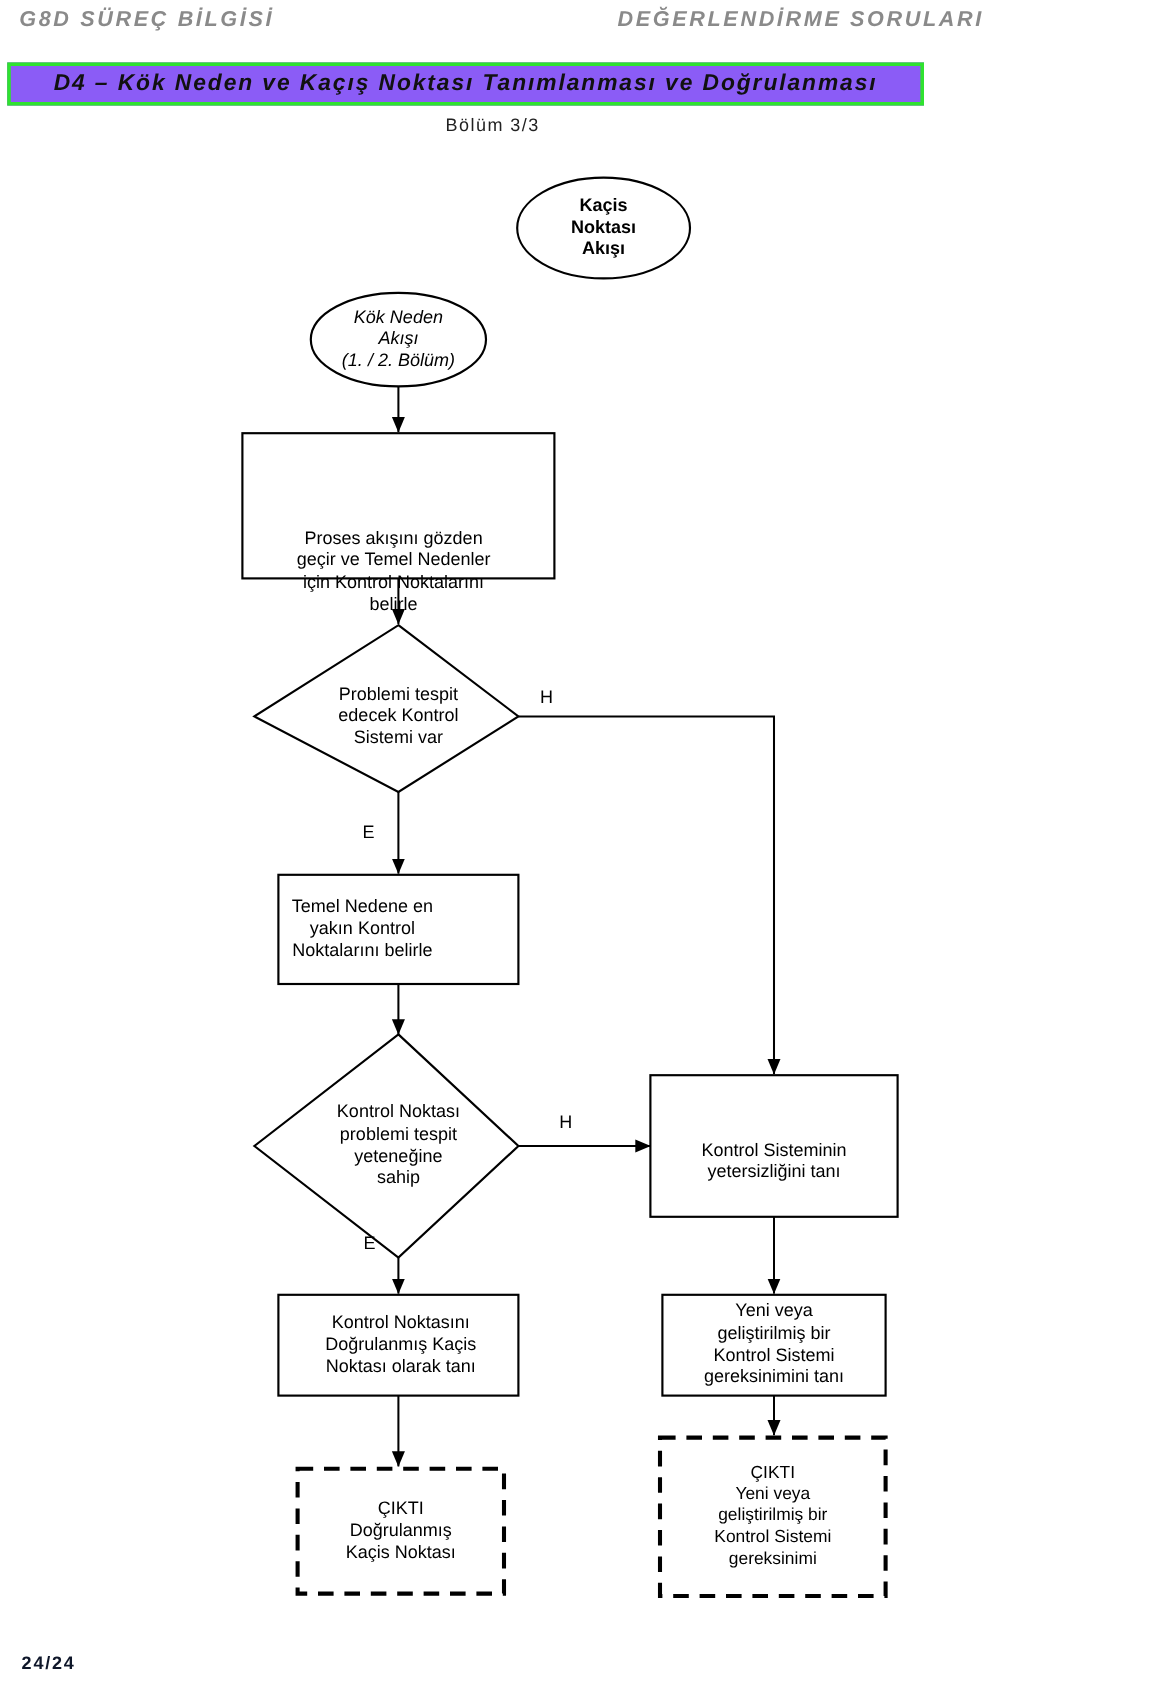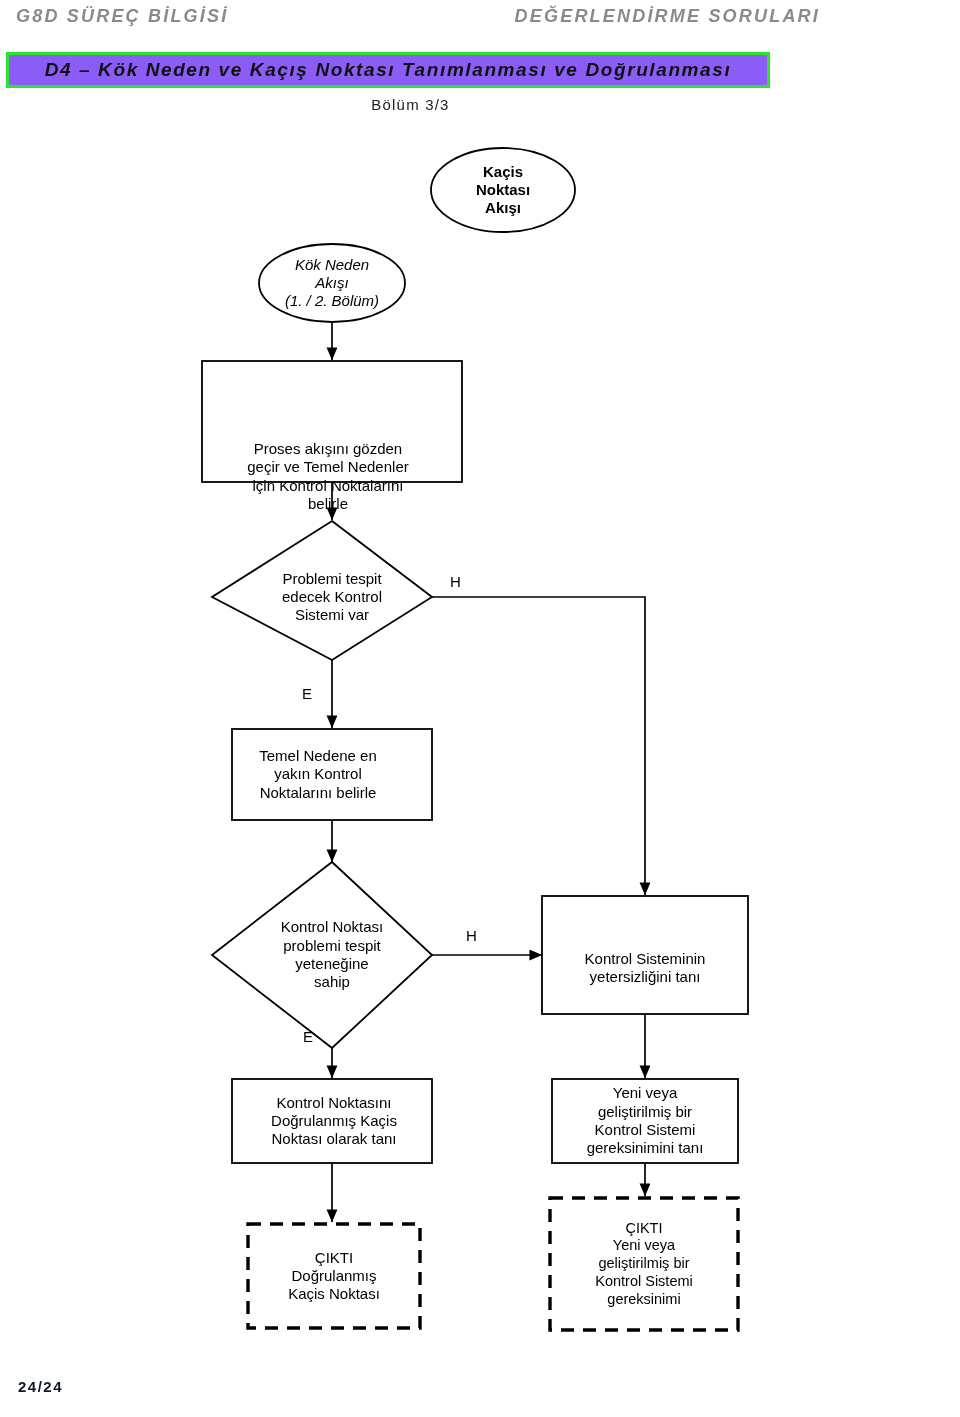--- a/index.html
+++ b/index.html
@@ -188,21 +188,21 @@
 
 <div class="node" style="left:202px;top:380px;width:252px;height:121px;margin-top:36px;">Proses akışını gözden
 geçir ve Temel Nedenler
 için Kontrol Noktalarını
 belirle</div>
 
 <div class="node" style="left:252px;top:562px;width:160px;height:70px;">Problemi tespit
 edecek Kontrol
 Sistemi var</div>
 
-<div class="node" style="left:232px;top:729px;width:172px;height:91px;">Temel Nedene en
+<div class="node" style="left:216px;top:729px;width:172px;height:91px;">Temel Nedene en
 yakın Kontrol
 Noktalarını belirle</div>
 
 <div class="node" style="left:247px;top:900px;width:170px;height:110px;">Kontrol Noktası
 problemi tespit
 yeteneğine
 sahip</div>
 
 <div class="node" style="left:542px;top:896px;width:206px;height:144px;">Kontrol Sisteminin
 yetersizliğini tanı</div>

